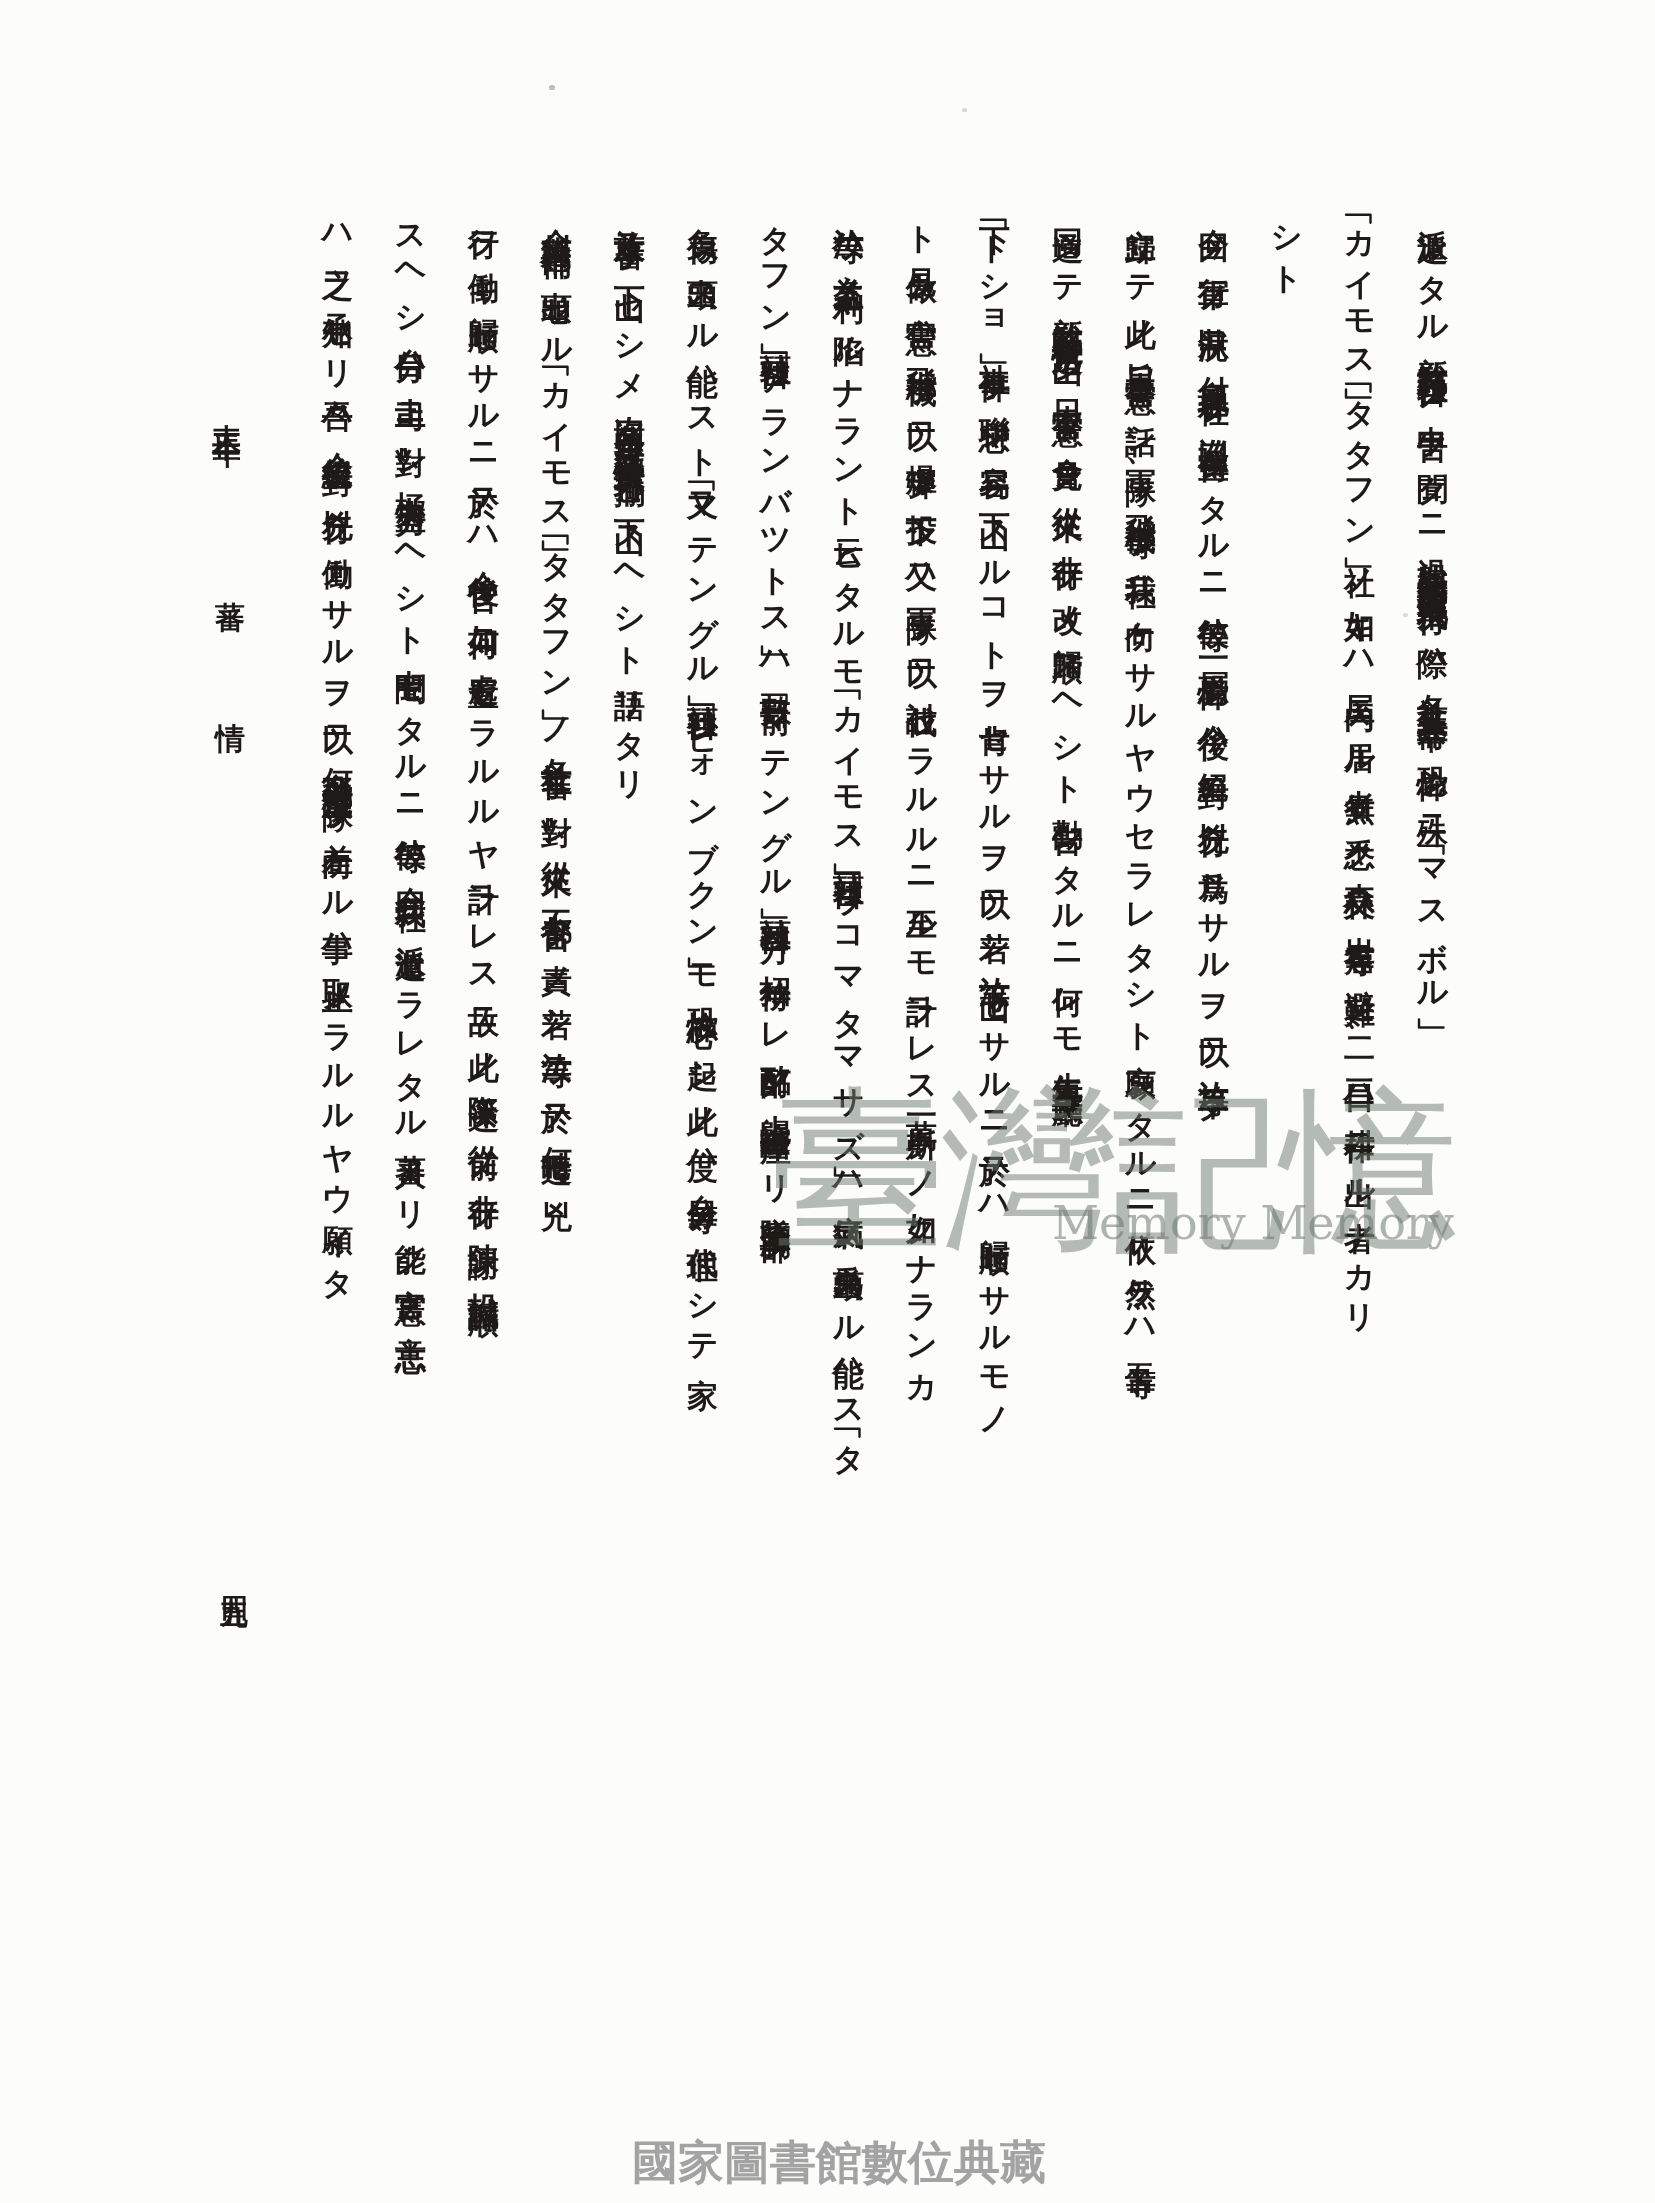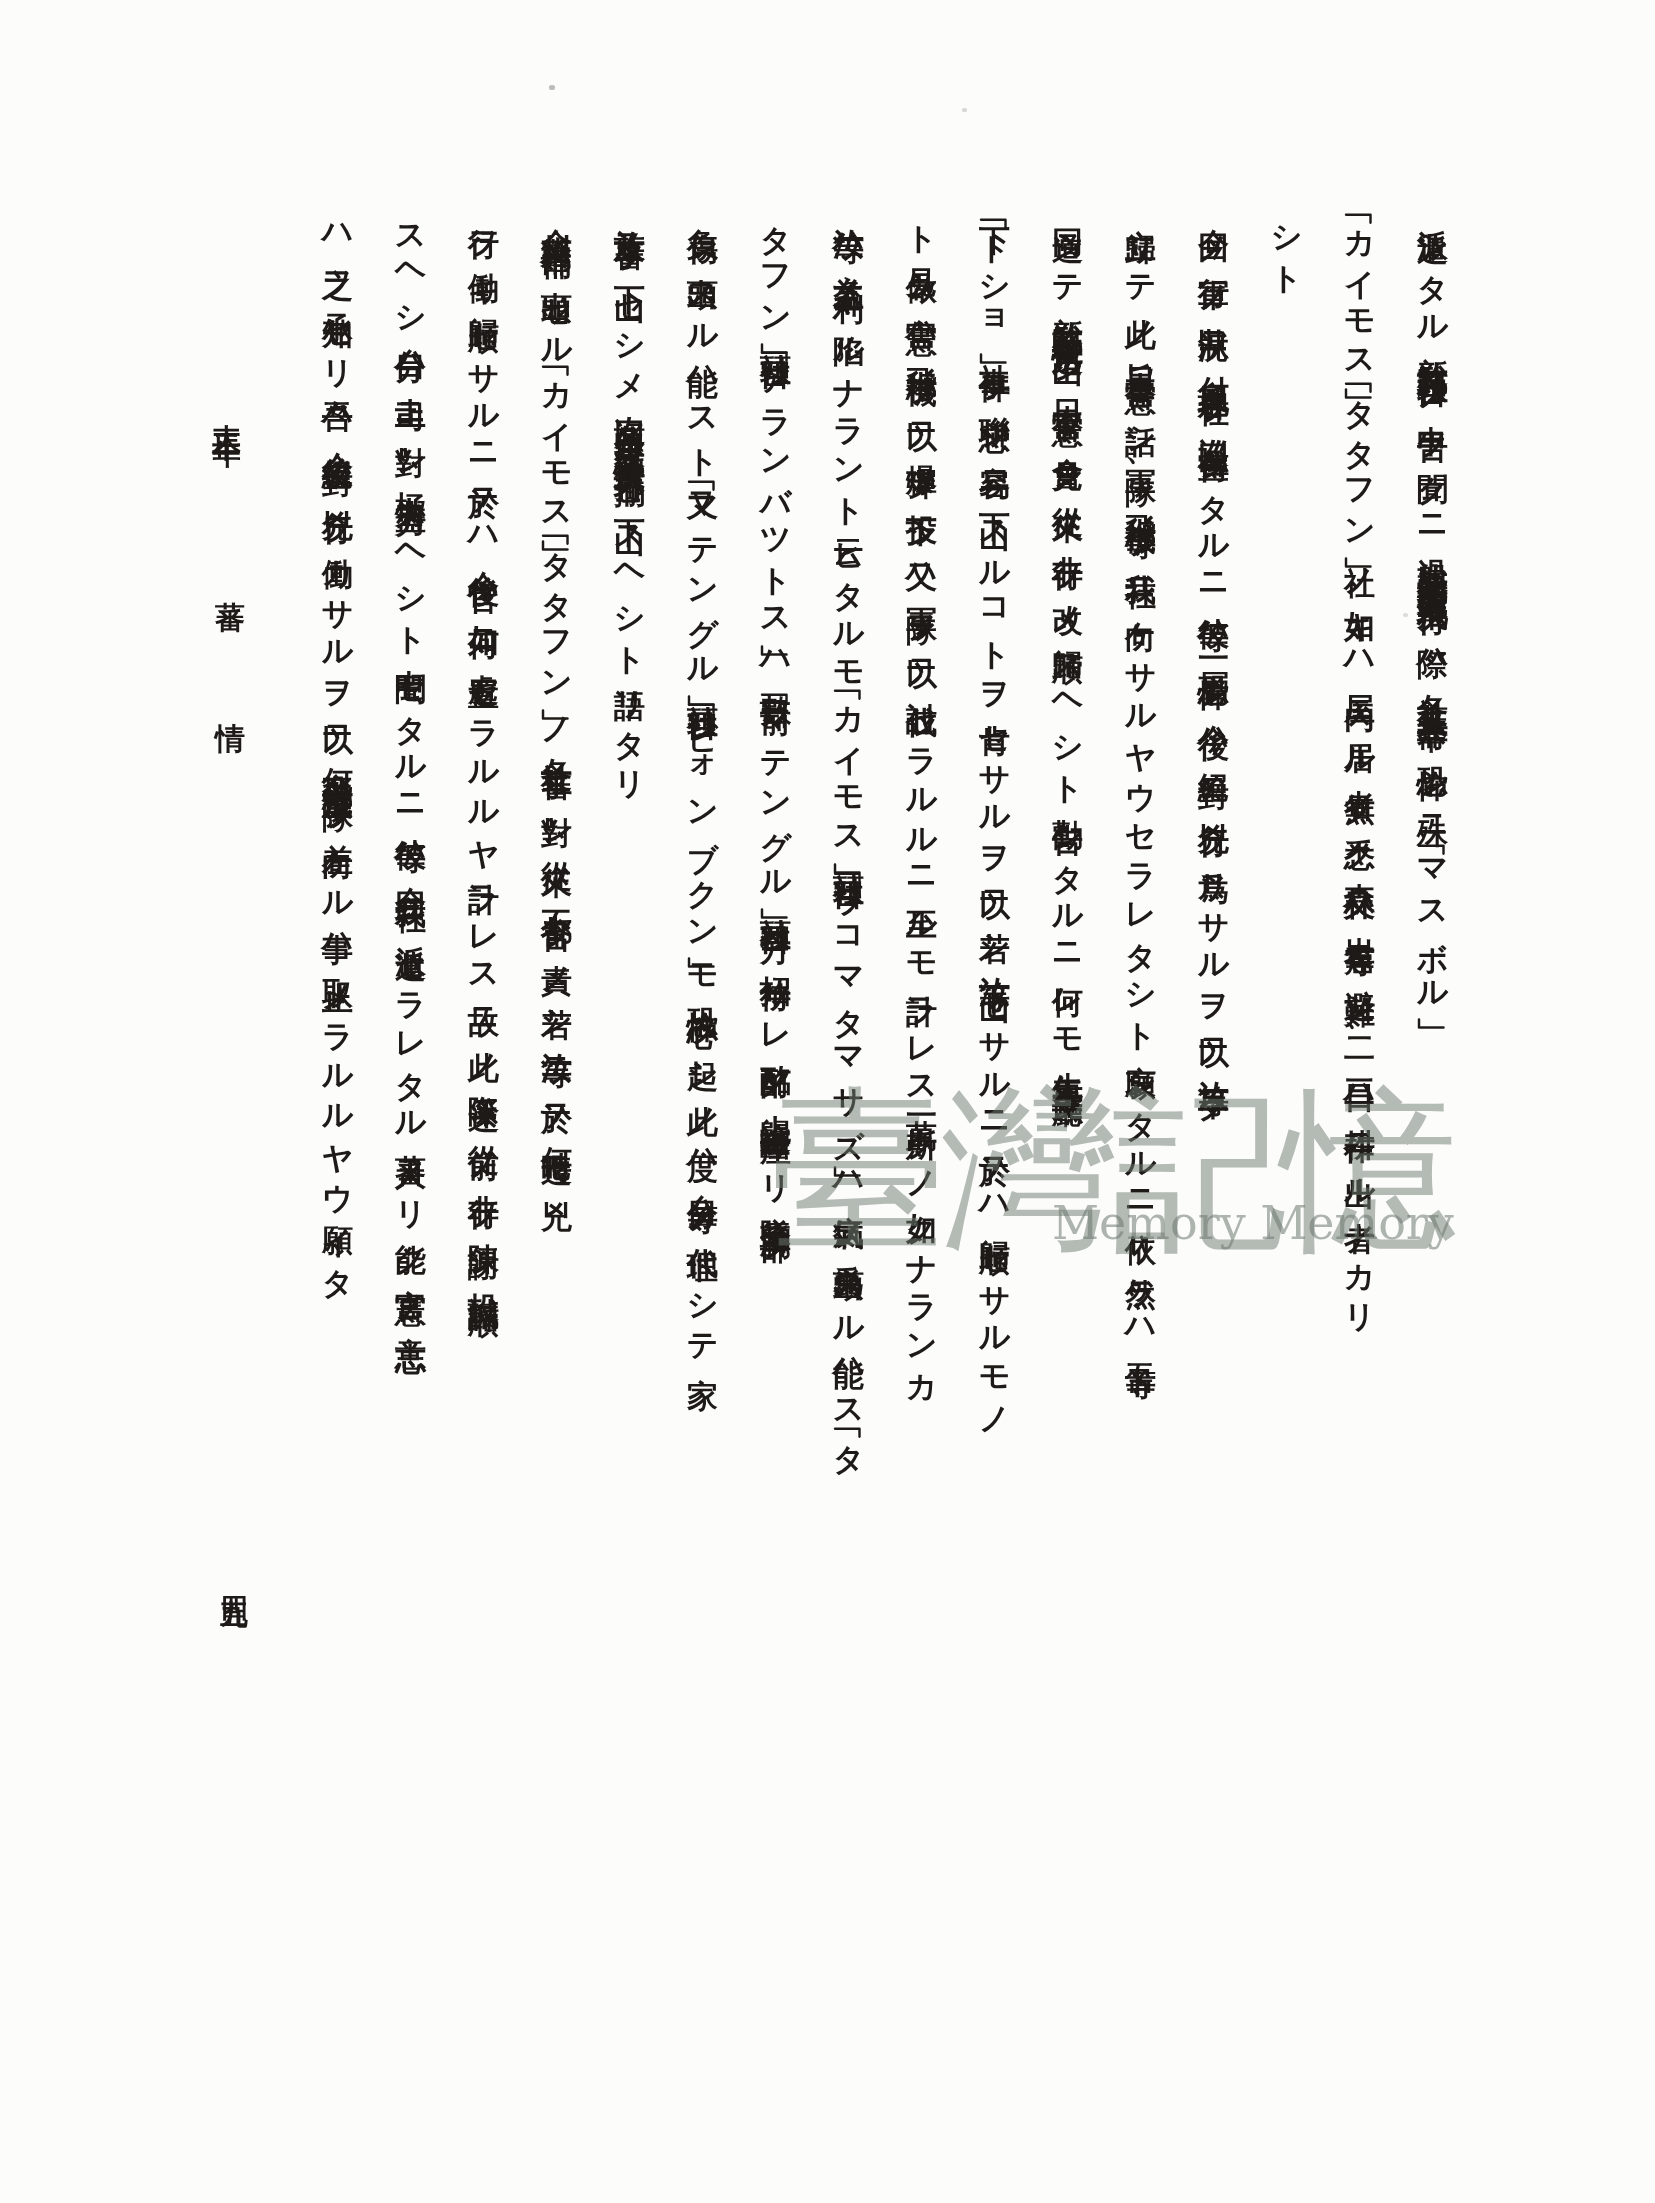--- a/index.html
+++ b/index.html
@@ -115,19 +115,20 @@
 
   <div class="hdr hdr-era">大正十二年</div>
   <div class="hdr hdr-t1">蕃</div>
   <div class="hdr hdr-t2">情</div>
 
   <div class="pagenum">四九五</div>
 
   <div class="wm-cjk">臺灣記憶</div>
   <div class="wm-latin">Memory Memory</div>
 
+  <div class="footer-caption">國家圖書館數位典藏</div>
 
   <div class="speck speck1"></div>
   <div class="speck speck2"></div>
   <div class="speck speck3"></div>
 
 </div>
 
 
 </body></html>

